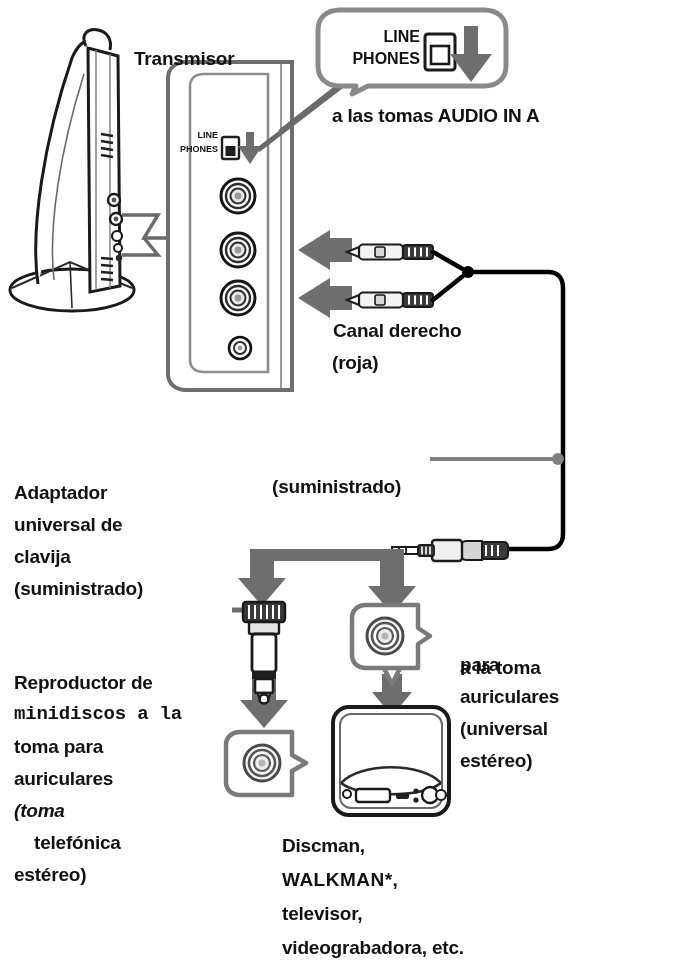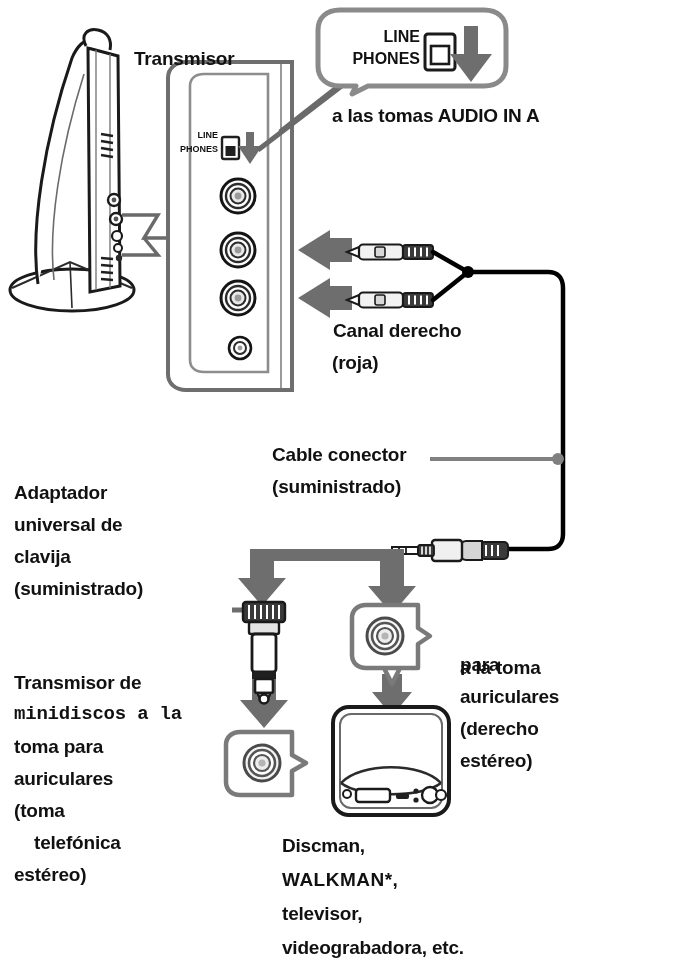--- a/index.html
+++ b/index.html
@@ -255,40 +255,39 @@
   <div class="tiny" style="left:166px;top:145px;width:52px;font-size:9px;">PHONES</div>
 
   <div class="lbl big" style="left:134px;top:48px;">Transmisor</div>
 
   <div class="lbl big" style="left:332px;top:105px;">a las tomas AUDIO IN A</div>
 
 
   <div class="lbl big" style="left:333px;top:320px;">Canal derecho</div>
   <div class="lbl big" style="left:332px;top:352px;">(roja)</div>
 
-  <div class="lbl big" style="left:272px;top:444px;">Cable conector</div>
   <div class="lbl big" style="left:272px;top:476px;">(suministrado)</div>
 
   <div class="lbl big" style="left:14px;top:482px;">Adaptador</div>
   <div class="lbl big" style="left:14px;top:514px;">universal de</div>
   <div class="lbl big" style="left:14px;top:546px;">clavija</div>
   <div class="lbl big" style="left:14px;top:578px;">(suministrado)</div>
 
-  <div class="lbl big" style="left:14px;top:672px;">Transmisor de</div>
+  <div class="lbl big" style="left:14px;top:672px;">Reproductor de</div>
   <div class="lbl big" style="left:14px;top:704px;font-family:Liberation Mono, monospace;">minidiscos a la</div>
   <div class="lbl big" style="left:14px;top:736px;">toma para</div>
   <div class="lbl big" style="left:14px;top:768px;">auriculares</div>
-  <div class="lbl big" style="left:14px;top:800px;">(toma</div>
+  <div class="lbl big" style="left:14px;top:800px;font-style:italic;">(toma</div>
   <div class="lbl big" style="left:14px;top:832px;margin-left:20px;">telefónica</div>
   <div class="lbl big" style="left:14px;top:864px;">estéreo)</div>
 
   <div class="lbl big" style="left:460px;top:622px;margin-top:35px;">a la toma</div>
   <div class="lbl big" style="left:460px;top:654px;">para</div>
   <div class="lbl big" style="left:460px;top:686px;">auriculares</div>
-  <div class="lbl big" style="left:460px;top:718px;">(derecho</div>
+  <div class="lbl big" style="left:460px;top:718px;">(universal</div>
   <div class="lbl big" style="left:460px;top:750px;">estéreo)</div>
 
   <div class="lbl big" style="left:282px;top:835px;">Discman,</div>
   <div class="lbl big" style="left:282px;top:869px;letter-spacing:0.5px;">WALKMAN*,</div>
   <div class="lbl big" style="left:282px;top:903px;">televisor,</div>
   <div class="lbl big" style="left:282px;top:937px;">videograbadora, etc.</div>
 
 </div>
 
 </body></html>

